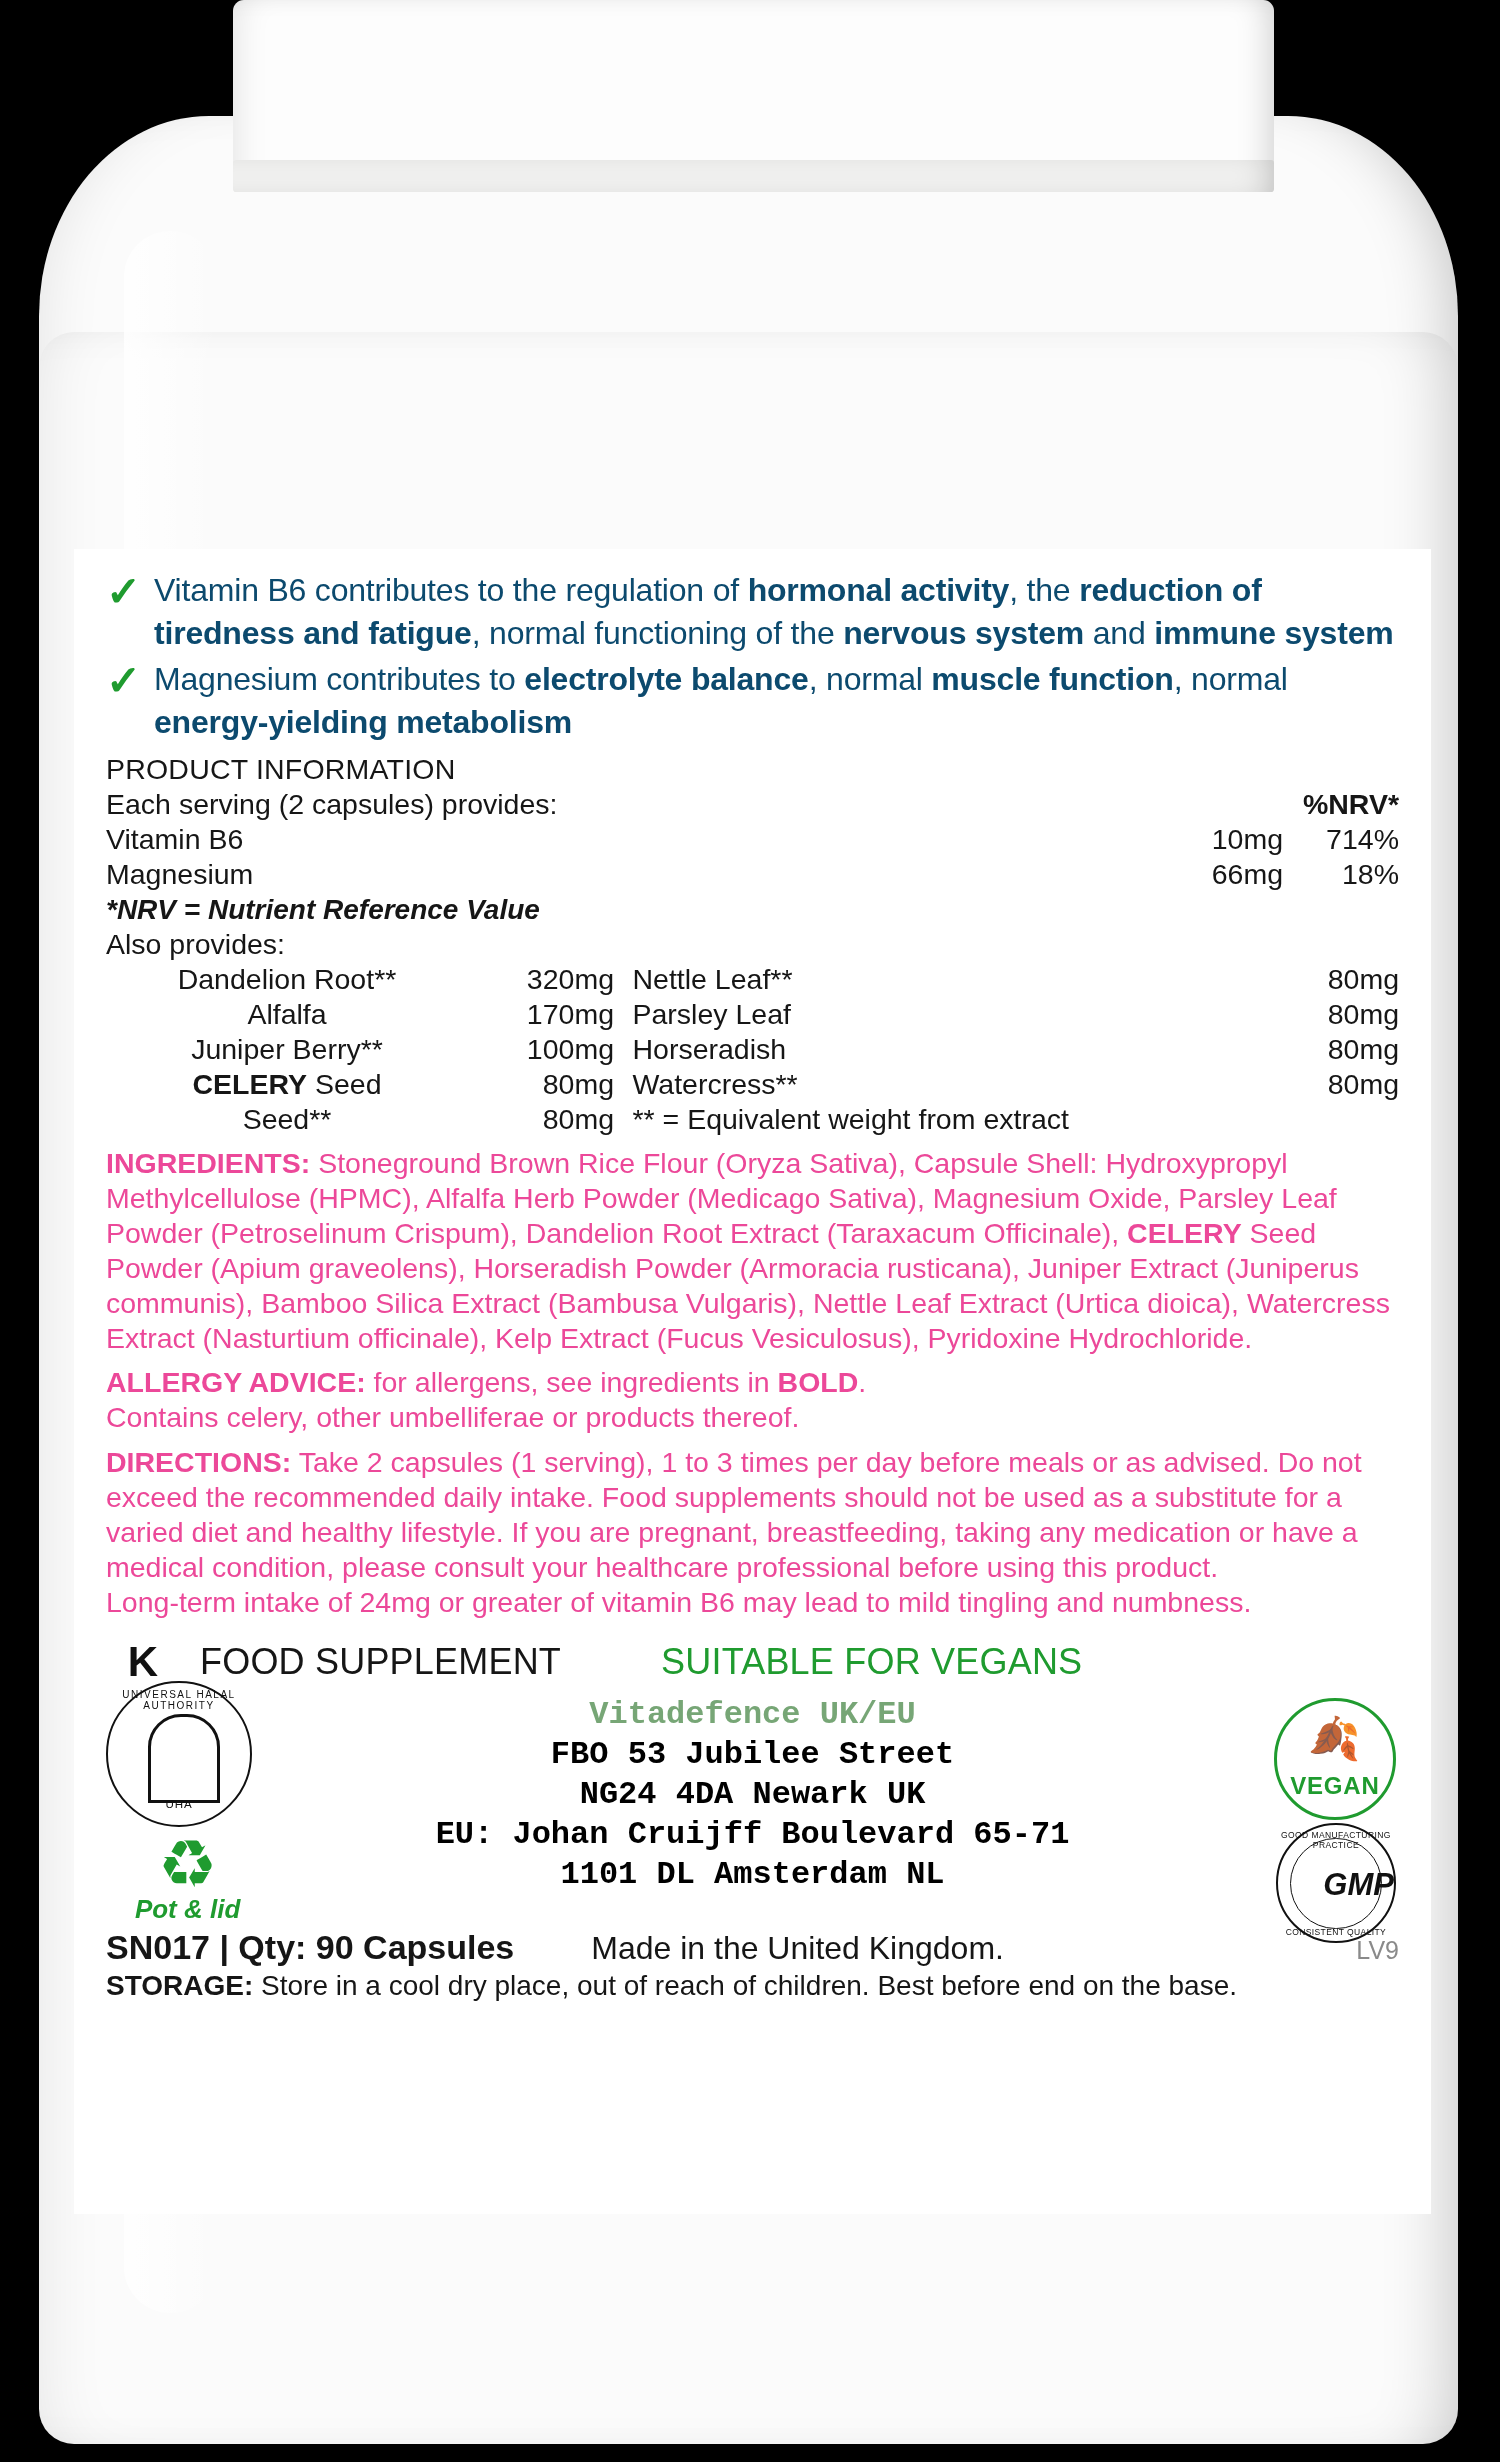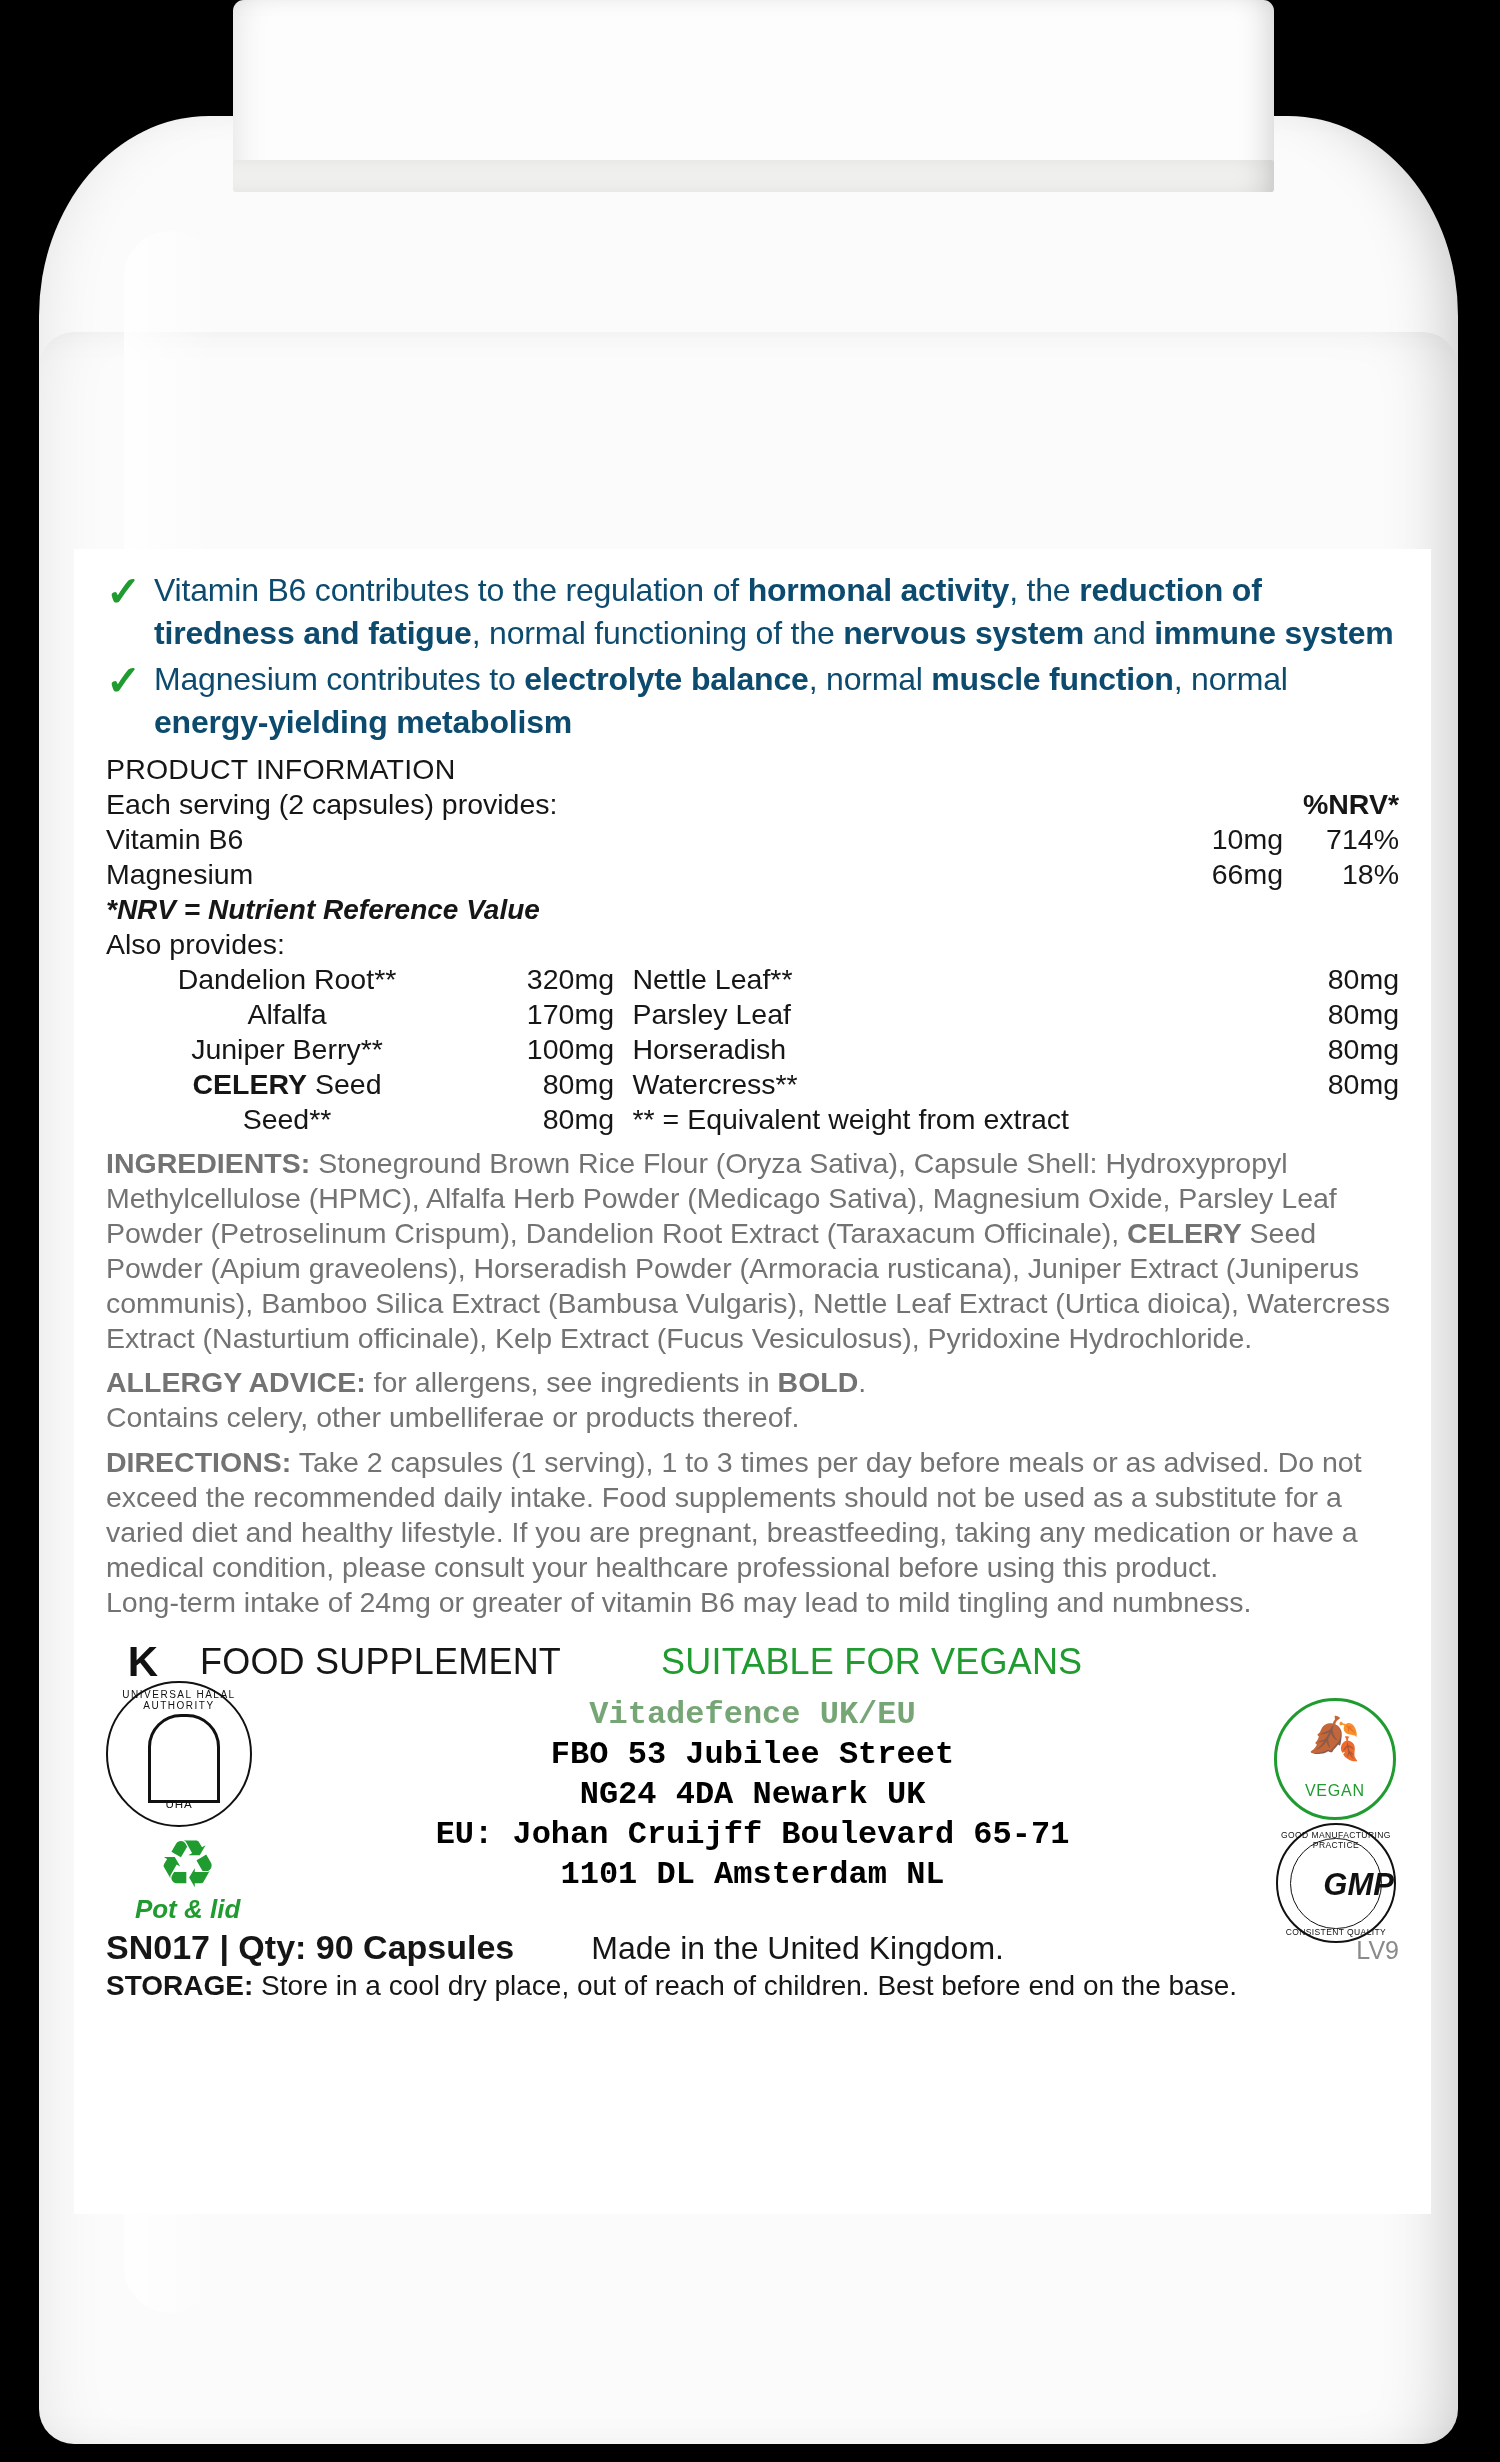--- a/index.html
+++ b/index.html
@@ -161,21 +161,21 @@
   .c1 { text-align: center; width: 362px; }
   .c2 { text-align: right; width: 146px; padding-right: 10.8px !important; }
   .c3 { text-align: left; width: 401px; padding-left: 7.7px !important; }
   .c4 { text-align: right; }
   .bold { font-weight: 700; }
   .eqnote { text-align: left; padding-left: 7.7px !important; }
 
   .para {
     font-size: 28.5px;
     line-height: 35px;
-    color: #737373;
+    color: #ec4899;
     margin-top: 9.3px;
   }
   .para b { font-weight: 700; }
 
   
   .badge-row {
     display: flex;
     align-items: center;
     margin-top: 14px;
     height: 57px;
@@ -298,22 +298,22 @@
     left: 0; right: 0; top: 17px;
     text-align: center;
     font-size: 42px;
     line-height: 42px;
     color: #1f9b2f;
   }
   .vegan-seal .vlabel {
     position: absolute;
     left: 0; right: 0; bottom: 17px;
     text-align: center;
-    font-size: 16px;
-    font-weight: 400;
+    font-size: 24px;
+    font-weight: 700;
     letter-spacing: 0.8px;
     color: #1f9b2f;
   }
   .gmp-seal {
     right: 3.1px;
     top: 128px;
     width: 116px;
     height: 116px;
     border: 2.3px solid #111;
     position: absolute;

